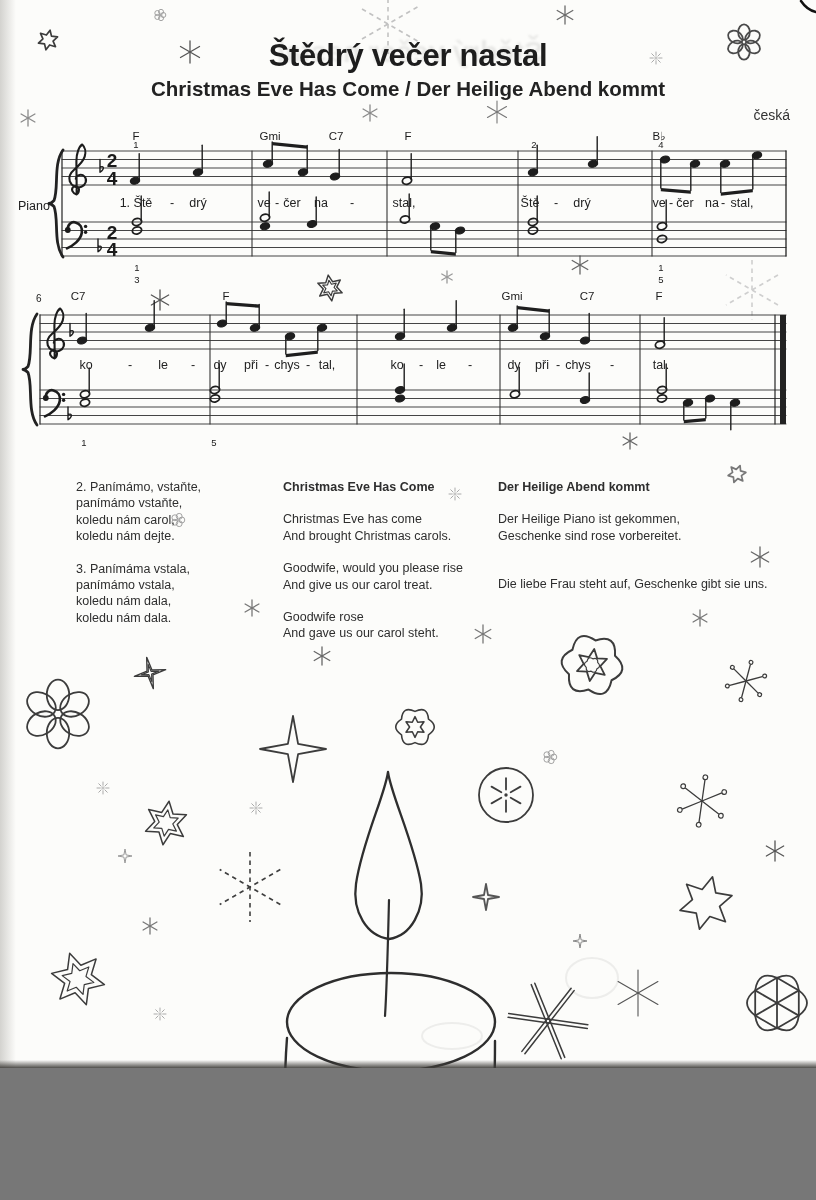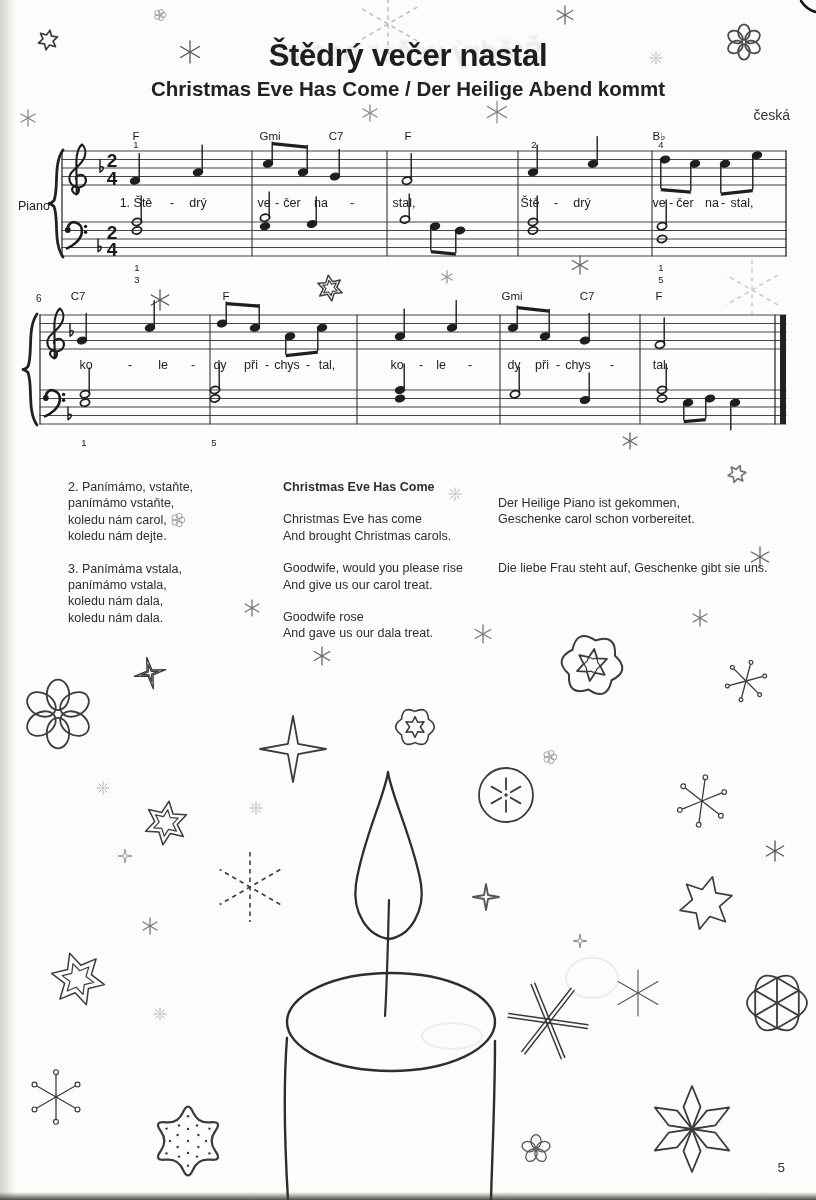--- a/index.html
+++ b/index.html
@@ -1,16 +1,16 @@
 <!DOCTYPE html>
 <html><head>
 <meta charset="utf-8">
 <style>
   html,body{margin:0;padding:0;background:#777;}
-  .page{position:relative;width:816px;height:1200px;background:#fcfcfa;overflow:hidden;
+  .page{position:relative;width:816px;height:1068px;background:#fcfcfa;overflow:hidden;
         font-family:"Liberation Sans","DejaVu Sans",sans-serif;color:#2a2a2a;}
   .edge-left{position:absolute;left:0;top:0;width:16px;height:100%;z-index:4;pointer-events:none;
         background:linear-gradient(90deg, rgba(150,148,142,.40), rgba(150,148,142,0));}
   .edge-bottom{position:absolute;left:0;bottom:0;width:100%;height:8px;z-index:5;pointer-events:none;
         background:linear-gradient(180deg, rgba(120,118,112,0), rgba(62,60,56,.9));}
   .ghost-title{position:absolute;top:36px;left:240px;width:340px;text-align:center;z-index:1;
         font-size:29px;font-weight:bold;color:rgba(110,110,110,.14);
         transform:scaleX(-1);filter:blur(1.3px);}
   .title{position:absolute;top:38px;left:0;width:100%;margin:0;text-align:center;z-index:3;
         font-size:31px;font-weight:bold;color:#1d1d1d;letter-spacing:-0.3px;}
@@ -633,47 +633,48 @@
       <text x="470" y="81" class="lyr" text-anchor="middle">-</text>
       <text x="514" y="81" class="lyr" text-anchor="middle">dy</text>
       <text x="542" y="81" class="lyr" text-anchor="middle">při</text>
       <text x="558" y="81" class="lyr" text-anchor="middle">-</text>
       <text x="578" y="81" class="lyr" text-anchor="middle">chys</text>
       <text x="612" y="81" class="lyr" text-anchor="middle">-</text>
       <text x="661" y="81" class="lyr" text-anchor="middle">tal.</text>
     </svg>
 
   <div id="verses">
-      <div class="col" style="left: 68px;">
+      <div class="col" style="left: 76px;">
         <div class="vline">2. Panímámo, vstaňte,</div>
         <div class="vline">panímámo vstaňte,</div>
         <div class="vline">koledu nám carol,</div>
         <div class="vline">koledu nám dejte.</div>
         <div class="vgap"></div>
         <div class="vline">3. Panímáma vstala,</div>
         <div class="vline">panímámo vstala,</div>
         <div class="vline">koledu nám dala,</div>
         <div class="vline">koledu nám dala.</div>
       </div>
       <div class="col" style="left: 283px;">
         <div class="vline vbold">Christmas Eve Has Come</div>
         <div class="vgap"></div>
         <div class="vline">Christmas Eve has come</div>
         <div class="vline">And brought Christmas carols.</div>
         <div class="vgap"></div>
         <div class="vline">Goodwife, would you please rise</div>
         <div class="vline">And give us our carol treat.</div>
         <div class="vgap"></div>
         <div class="vline">Goodwife rose</div>
-        <div class="vline">And gave us our dala treat.</div>
+        <div class="vline">And gave us our carol steht.</div>
       </div>
       <div class="col" style="left: 498px;">
+        <div class="vline vbold">Der Heilige Abend kommt</div>
         <div class="vgap"></div>
         <div class="vline">Der Heilige Piano ist gekommen,</div>
-        <div class="vline">Geschenke carol schon vorbereitet.</div>
+        <div class="vline">Geschenke sind rose vorbereitet.</div>
         <div class="vgap"></div>
         <div class="vgap"></div>
         <div class="vline">Die liebe Frau steht auf, Geschenke gibt sie uns.</div>
       </div>
     </div>
 
   <div class="pagenum">5</div>
   <div class="edge-left"></div>
   <div class="edge-bottom"></div>
 </div>

